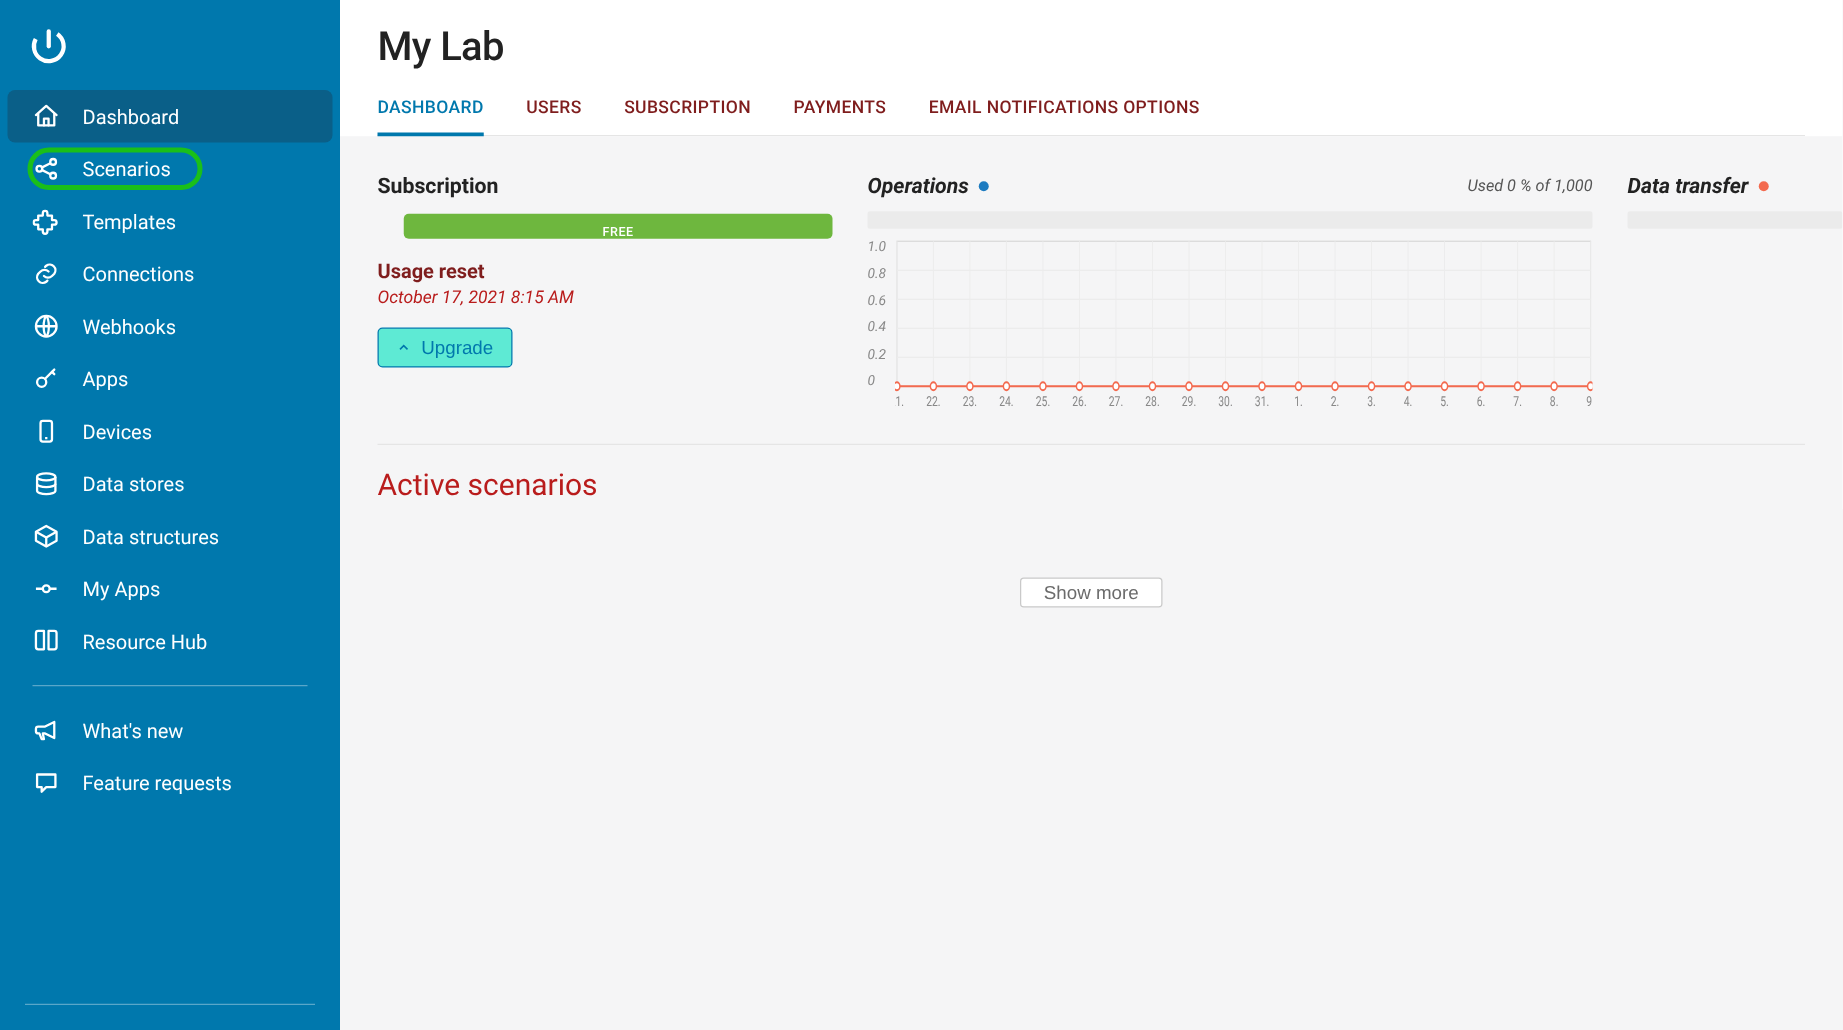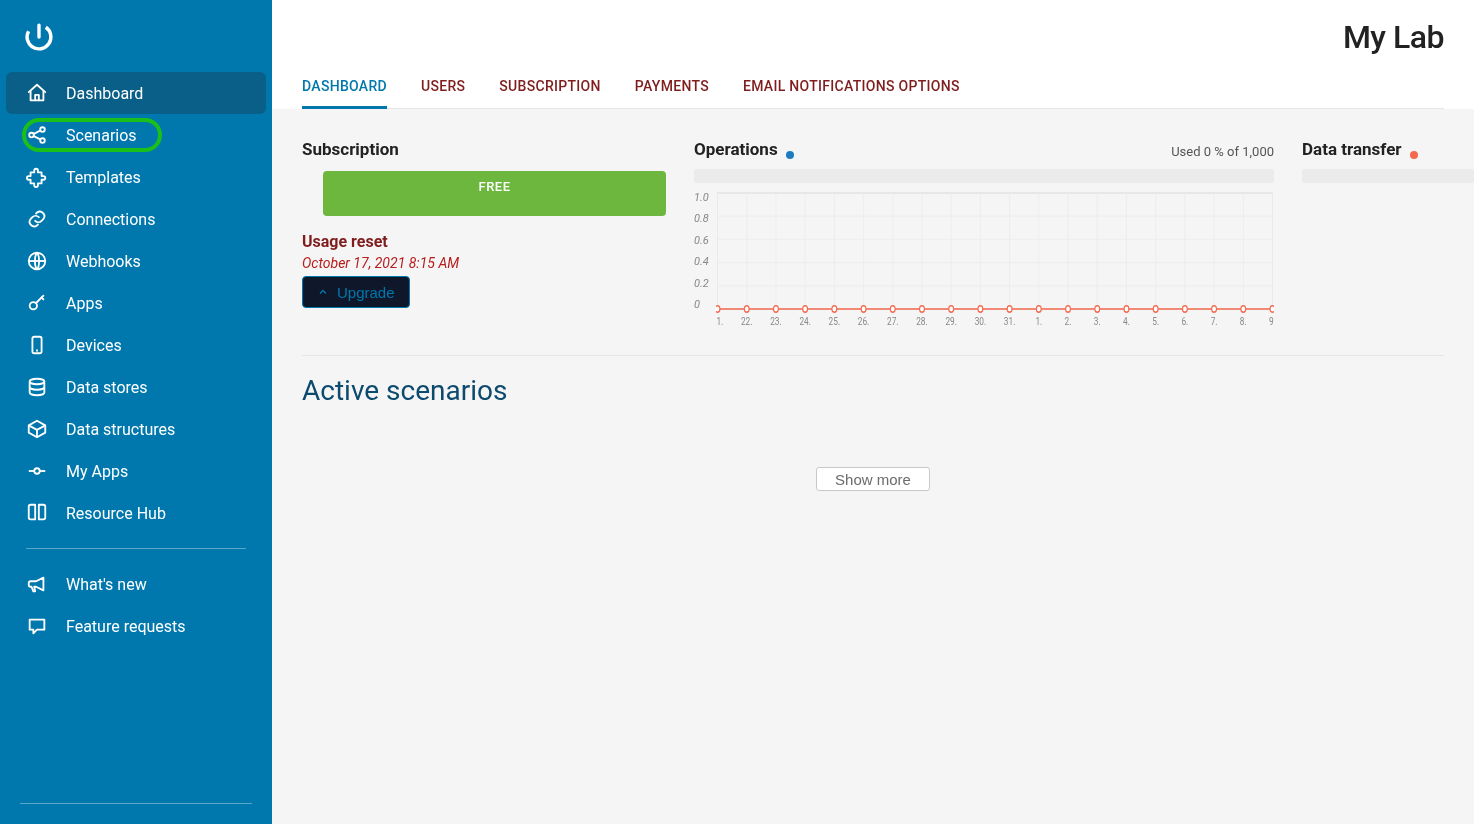--- a/index.html
+++ b/index.html
@@ -12,53 +12,53 @@
   .nav { display: flex; flex-direction: column; padding: 0 6px; }
   .nav-item { display: flex; align-items: center; gap: 18px; height: 42px; padding: 0 20px; border-radius: 6px; cursor: pointer; position: relative; font-size: 16px; }
   .nav-item.active { background: #0a5f88; }
   .nav-item .icon { width: 22px; height: 22px; display: inline-flex; align-items: center; justify-content: center; flex: 0 0 22px; }
   .nav-item .label { white-space: nowrap; }
   .nav-divider { height: 1px; background: rgba(255,255,255,0.35); margin: 14px 20px; }
   .highlight-ring { position: absolute; left: 16px; top: 4px; width: 140px; height: 34px; border: 4px solid #1abf1a; border-radius: 22px; pointer-events: none; }
   .sidebar-bottom-divider { margin-top: auto; height: 1px; background: rgba(255,255,255,0.35); margin-left: 20px; margin-right: 20px; margin-bottom: 20px; }
   
   .main { flex: 1; display: flex; flex-direction: column; min-width: 0; }
-  .page-header { padding: 18px 30px 0 30px; text-align: right; }
+  .page-header { padding: 18px 30px 0 30px; }
   .page-title { font-size: 32px; font-weight: 500; color: #222; letter-spacing: -0.5px; }
   .tabs { display: flex; gap: 34px; margin-top: 22px; border-bottom: 1px solid #e5e5e5; font-size: 14px; letter-spacing: 0.3px; }
   .tab { padding: 0 0 14px 0; color: #7f1d1d; cursor: pointer; font-weight: 500; text-transform: uppercase; position: relative; }
   .tab.active { color: #0078ad; }
   .tab.active::after { content: ""; position: absolute; left: 0; right: 0; bottom: -1px; height: 3px; background: #0078ad; }
   .content { flex: 1; background: #f5f5f6; padding: 30px 0 0 30px; overflow: hidden; }
   .cards-row { display: flex; gap: 28px; }
   
   .card-subscription { width: 364px; }
   .card-title { font-size: 17px; font-weight: 700; color: #222; margin-bottom: 12px; }
-  .plan-pill { background: #6eb73e; color: #fff; text-align: center; height: 45px; line-height: 32px; border-radius: 4px; font-size: 13px; font-weight: 500; letter-spacing: 0.5px; margin-left: 21px; }
+  .plan-pill { background: #6eb73e; color: #fff; text-align: center; height: 20px; line-height: 32px; border-radius: 4px; font-size: 10px; font-weight: 500; letter-spacing: 0.5px; margin-left: 21px; }
   .usage-label { font-size: 16px; font-weight: 700; margin-top: 16px; color: #7f1d1d; }
   .usage-date { font-size: 14px; color: #b91c1c; margin-top: 4px; font-style: italic; }
-  .upgrade-btn { display: inline-flex; align-items: center; gap: 8px; border: 1px solid #0078ad; color: #0078ad; background: #0f172a; height: 32px; padding: 0 14px; border-radius: 4px; margin-top: 5px; cursor: pointer; font-size: 15px; }
+  .upgrade-btn { display: inline-flex; align-items: center; gap: 8px; border: 1px solid #0078ad; color: #0078ad; background: #5eead4; height: 32px; padding: 0 14px; border-radius: 4px; margin-top: 16px; cursor: pointer; font-size: 15px; }
   .upgrade-btn .chev { width: 12px; height: 12px; }
   
   .card-operations { flex: 1; min-width: 560px; }
-  .ops-head { display: flex; align-items: flex-end; gap: 8px; }
+  .ops-head { display: flex; align-items: center; gap: 8px; font-style: italic; }
   .dot { width: 8px; height: 8px; border-radius: 50%; display: inline-block; }
   .dot.blue { background: #1d7bc0; }
   .dot.orange { background: #f36a4f; }
   .ops-used { margin-left: auto; font-size: 13px; color: #555; }
   .progress-bar { height: 14px; background: #ebebeb; border-radius: 2px; margin-top: 10px; }
   .chart-wrap { position: relative; margin-top: 8px; height: 140px; display: flex; }
   .y-axis { width: 22px; display: flex; flex-direction: column; justify-content: space-between; font-size: 11px; color: #888; text-align: left; padding-right: 4px; height: 120px; font-style: italic; }
   .chart-svg { flex: 1; height: 140px; }
   
   .card-transfer { width: 172px; }
   .transfer-bar { height: 14px; background: #ebebeb; border-radius: 2px; margin-top: 10px; }
   .section-divider { height: 1px; background: #e5e5e5; margin: 24px 30px 0 0; }
   
-  .section-title { font-size: 28px; font-weight: 400; color: #0c4a6e; margin-top: 18px; }
+  .section-title { font-size: 24px; font-weight: 400; color: #b91c1c; margin-top: 18px; }
   .show-more-wrap { display: flex; justify-content: center; margin-top: 60px; padding-right: 30px; }
   .show-more-btn { border: 1px solid #c9c9c9; background: #fff; color: #6b6b6b; height: 24px; padding: 0 18px; border-radius: 3px; font-size: 15px; cursor: pointer; }
   svg { display: block; }
 </style>
 </head>
 <body>
 
 <div class="app">
 
   <aside class="sidebar">

